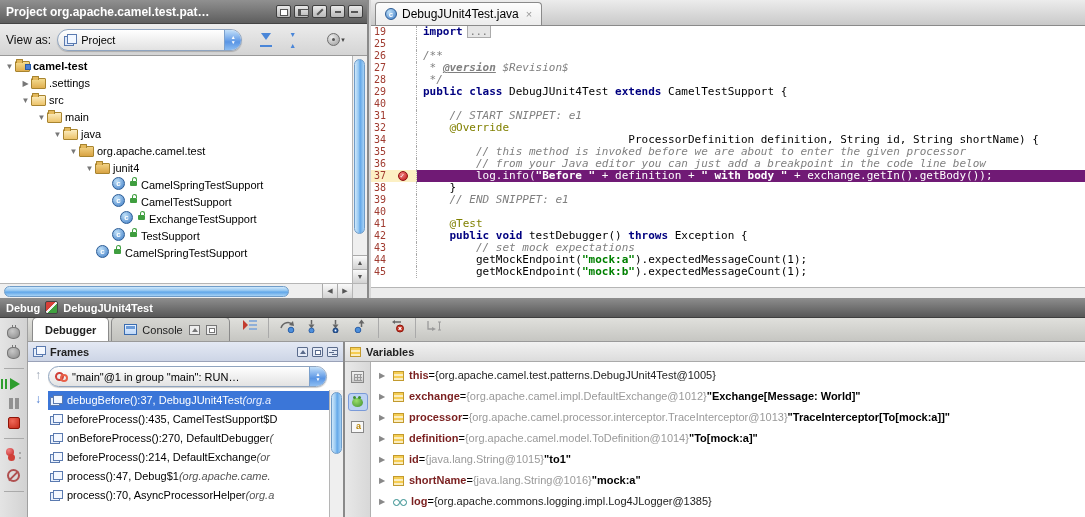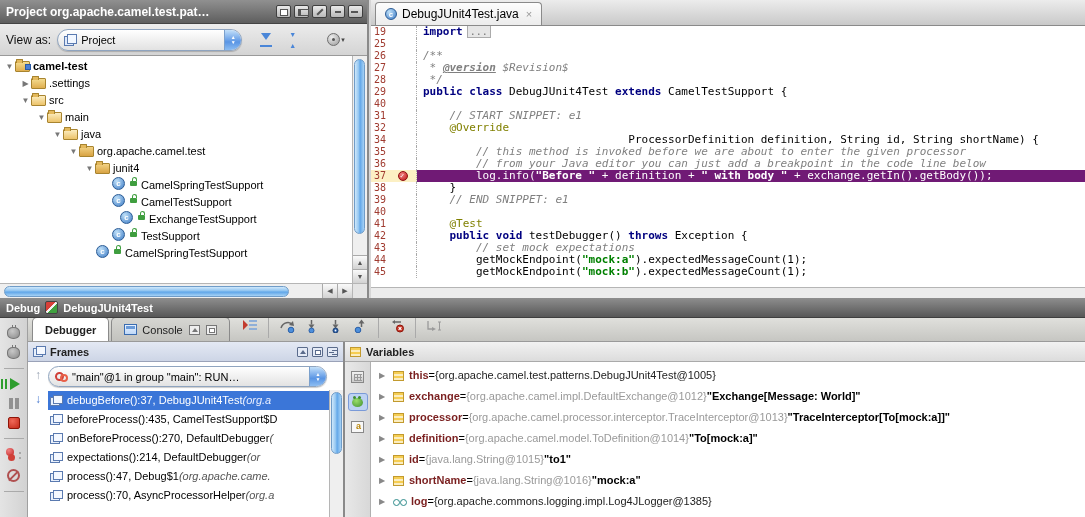--- a/index.html
+++ b/index.html
@@ -486,21 +486,21 @@
                       <span class="ficn"></span>
                       <span>beforeProcess():435, CamelTestSupport$D</span>
                     </div>
                     <div class="frow">
                       <span class="ficn"></span>
                       <span>onBeforeProcess():270, DefaultDebugger </span>
                       <span class="floc">(</span>
                     </div>
                     <div class="frow">
                       <span class="ficn"></span>
-                      <span>expectations():214, DefaultDebugger </span>
+                      <span>beforeProcess():214, DefaultExchange </span>
                       <span class="floc">(or</span>
                     </div>
                     <div class="frow">
                       <span class="ficn"></span>
                       <span>process():47, Debug$1 </span>
                       <span class="floc">(org.apache.came.</span>
                     </div>
                     <div class="frow">
                       <span class="ficn"></span>
                       <span>process():70, AsyncProcessorHelper </span>

